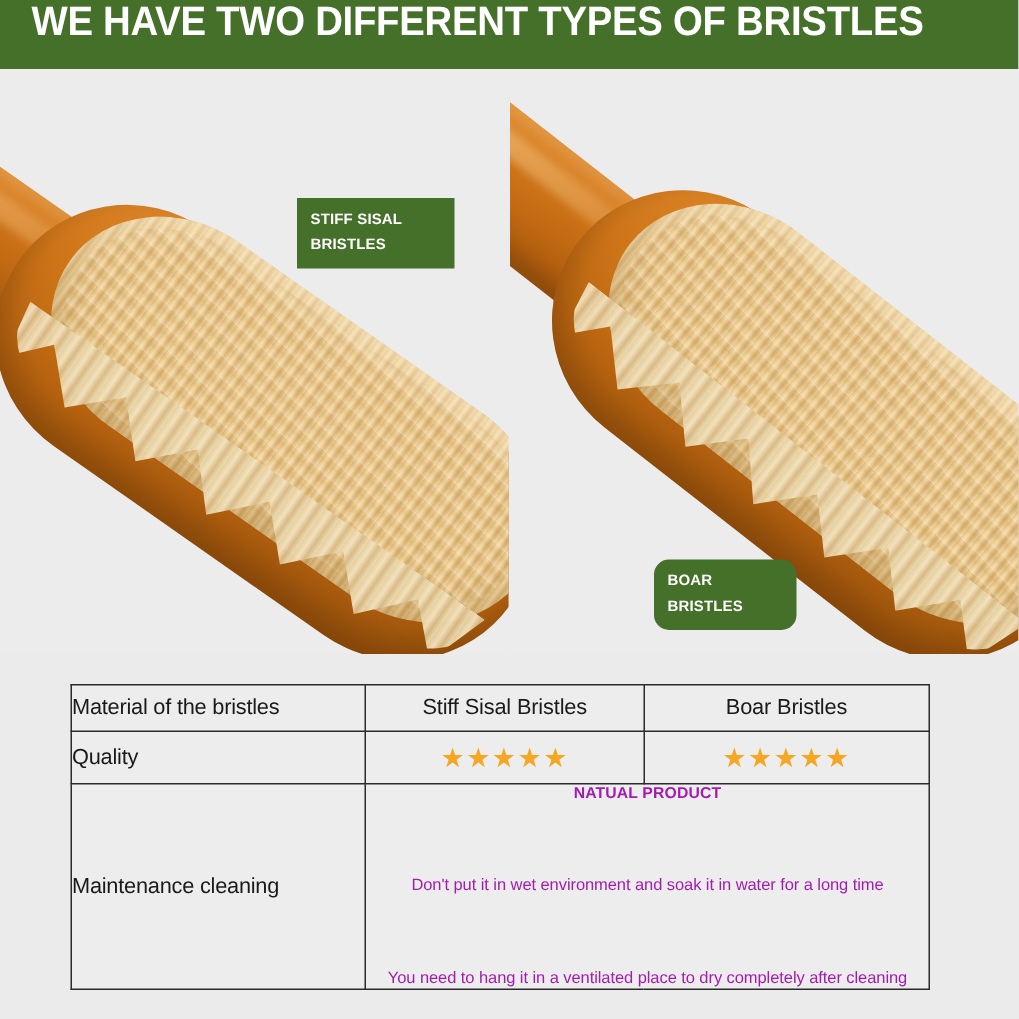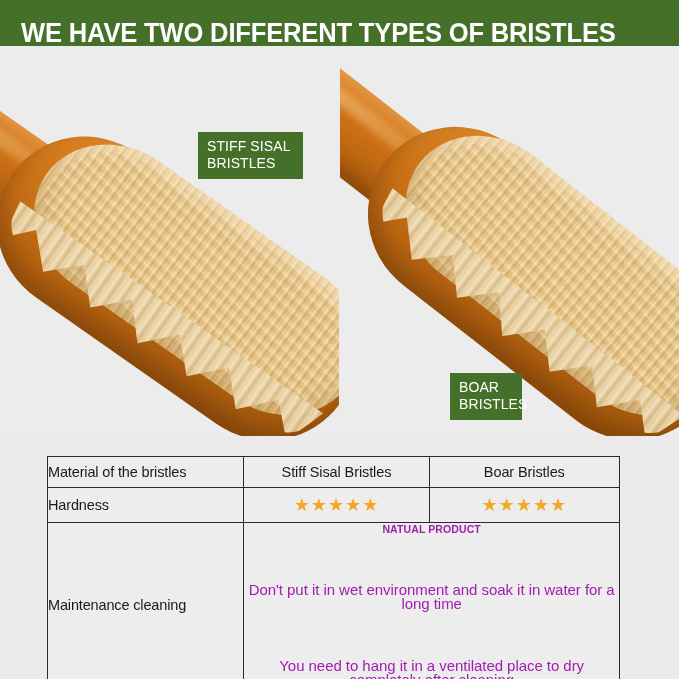--- a/index.html
+++ b/index.html
@@ -22,21 +22,21 @@
   }
 
   
   .header-banner {
     position: absolute;
     left: 0; top: 0;
     width: 679px;
     height: 46px;
     background: #457029;
     display: flex;
-    align-items: flex-end;
+    align-items: flex-start;
     box-sizing: border-box;
     padding-left: 21px;
     overflow: hidden;
   }
   .header-title {
     color: #ffffff;
     font-family: "Liberation Sans", sans-serif;
     font-weight: bold;
     font-size: 27.5px;
     letter-spacing: -0.2px;
@@ -158,37 +158,38 @@
         rgba(244,222,176,0.95) 8px),
       radial-gradient(ellipse at 45% 30%, #faeece 0%, #eeda b0 40%, #dcc08a 100%);
   }
 
   
   .badge {
     position: absolute;
     background: #457029;
     color: #ffffff;
     font-family: "Liberation Sans", sans-serif;
-    font-weight: normal;
-    font-size: 14px;
+    font-weight: bold;
+    font-size: 10px;
     line-height: 17px;
     letter-spacing: 0.1px;
     padding: 6px 9px 7px 9px;
     box-sizing: border-box;
     white-space: pre-line;
   }
   .badge-sisal {
     left: 198px;
     top: 86px;
     width: 105px;
   }
   .badge-boar {
-    left: 450px;
+    left: 436px;
     top: 327px;
-    width: 72px;
+    width: 95px;
+    border-radius: 10px;
   }
 
   
   .table-wrap {
     position: absolute;
     left: 47px;
     top: 456px;
     width: 573px;
     height: 187px;
   }
@@ -243,21 +244,21 @@
     color: #a21caf;
     font-family: "Liberation Sans", sans-serif;
   }
   .maint-title {
     font-size: 10.5px;
     font-weight: bold;
     letter-spacing: 0.1px;
     margin-bottom: 1px;
   }
   .maint-line {
-    font-size: 15px;
+    font-size: 11px;
     line-height: 14px;
     letter-spacing: -0.05px;
     margin-top: 48px;
   }
   .row-h-hdr td { height: 30px; }
   .row-h-star td { height: 34px; }
   .row-h-len td { height: 30px; }
   .row-h-maint td { height: 55px; }
 </style>
 </head>
@@ -302,21 +303,21 @@
       </colgroup>
       <tbody>
         <tr class="row-h-hdr">
           <td class="lbl">Material of the bristles</td>
           <td class="hdr-val">Stiff Sisal Bristles</td>
           <td class="hdr-val">Boar Bristles</td>
         </tr>
 
 
         <tr class="row-h-star">
-          <td class="lbl">Hardness</td>
+          <td class="lbl">Quality</td>
           <td class="stars"><span class="star" style="color: rgb(245, 166, 35);">★</span><span class="star" style="color: rgb(245, 166, 35);">★</span><span class="star" style="color: rgb(245, 166, 35);">★</span><span class="star" style="color: rgb(245, 166, 35);">★</span><span class="star" style="color: rgb(245, 166, 35);">★</span></td>
           <td class="stars"><span class="star" style="color: rgb(245, 166, 35);">★</span><span class="star" style="color: rgb(245, 166, 35);">★</span><span class="star" style="color: rgb(245, 166, 35);">★</span><span class="star" style="color: rgb(245, 166, 35);">★</span><span class="star" style="color: rgb(245, 166, 35);">★</span></td>
         </tr>
 
 
         <tr class="row-h-maint">
           <td class="lbl">Maintenance cleaning</td>
           <td class="maint" colspan="2">
             <div class="maint-title">NATUAL PRODUCT</div>
             <div class="maint-line">Don't put it in wet environment and soak it in water for a long time</div>

